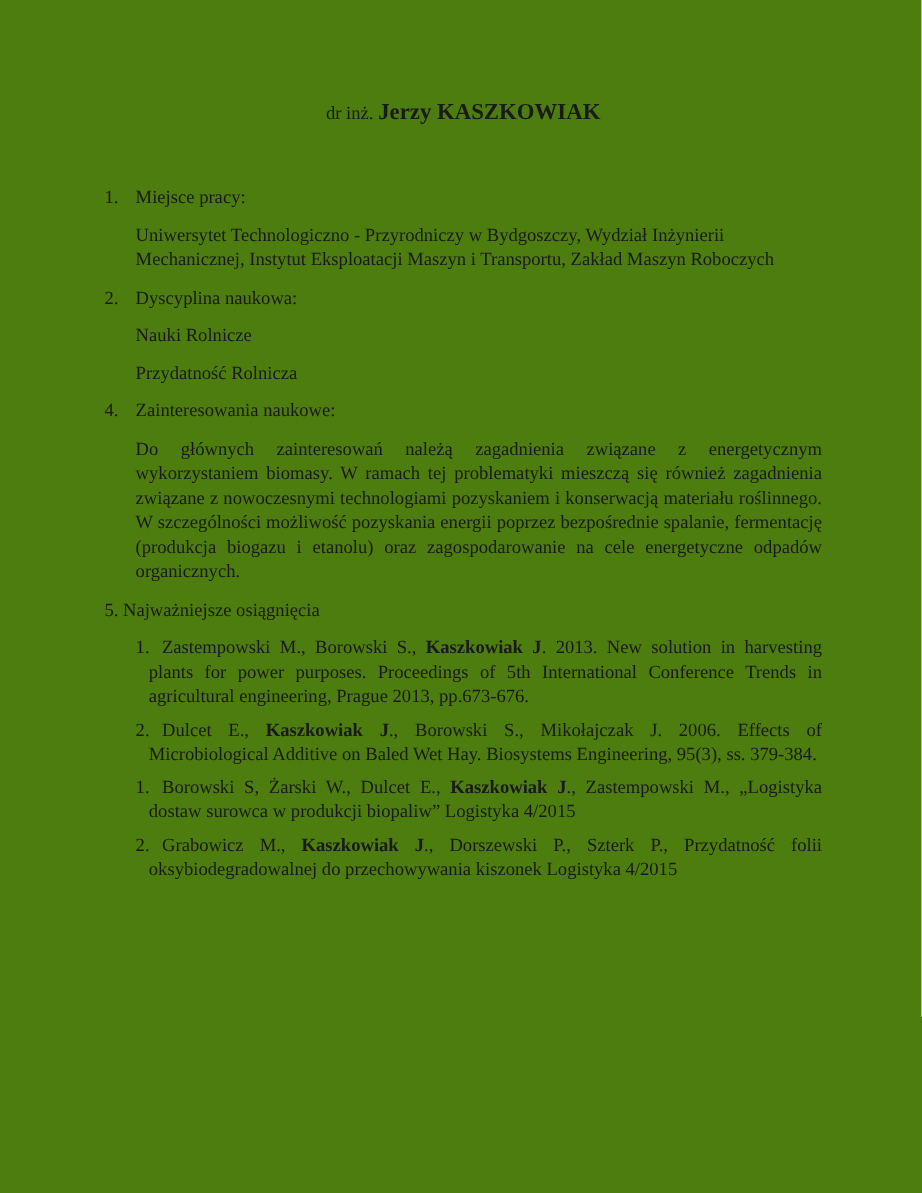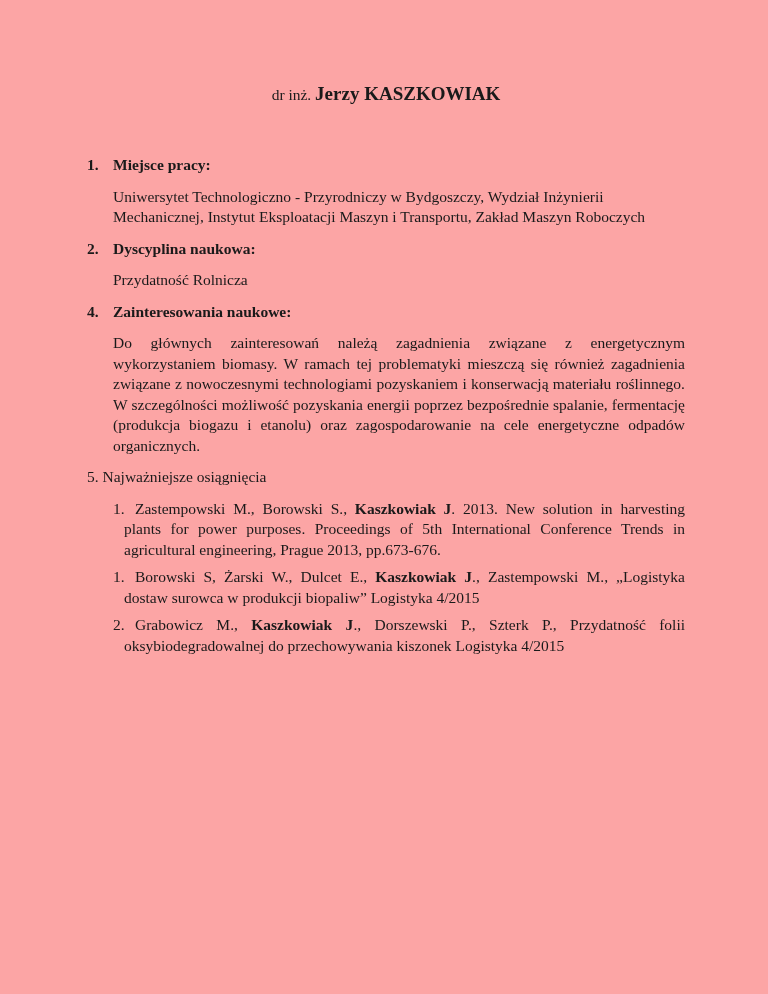--- a/index.html
+++ b/index.html
@@ -6,41 +6,41 @@
   html, body {
     margin: 0;
     padding: 0;
     background: #ffffff;
   }
   .page {
     position: relative;
     width: 768px;
     height: 994px;
     box-sizing: border-box;
-    background: #fca5a5;
+    background: #4d7c0f;
     color: #1a1a1a;
     font-family: "Liberation Serif", "DejaVu Serif", serif;
     font-size: 15.5px;
     line-height: 20.5px;
     padding: 81px 83px 0 87px;
     overflow: hidden;
   }
   p { margin: 0; }
 
   .doc-title {
     text-align: center;
     margin: 0 0 48px 0;
     white-space: nowrap;
   }
   .doc-title .prefix { font-size: 15.5px; }
   .doc-title .name   { font-size: 19px; font-weight: 700; line-height: 26px; }
 
   
   .sec {
-    font-weight: 700;
+    font-weight: 400;
     margin: 0 0 11px 0;
   }
   .sec .numbox {
     display: inline-block;
     width: 26px;
   }
 
   
   .sec-body {
     margin: 0 0 11px 26px;
@@ -91,31 +91,33 @@
 <body>
 
 <div class="page">
 
   <p class="doc-title"><span class="prefix">dr inż. </span><span class="name">Jerzy KASZKOWIAK</span></p>
 
   <p class="sec"><span class="numbox">1.</span><span>Miejsce pracy:</span></p>
   <p class="sec-body">Uniwersytet Technologiczno - Przyrodniczy w Bydgoszczy, Wydział Inżynierii Mechanicznej, Instytut Eksploatacji Maszyn i Transportu, Zakład Maszyn Roboczych</p>
 
   <p class="sec"><span class="numbox">2.</span><span>Dyscyplina naukowa:</span></p>
+  <p class="sec-body">Nauki Rolnicze</p>
 
   <p class="sec-body">Przydatność Rolnicza</p>
 
   <p class="sec"><span class="numbox">4.</span><span>Zainteresowania naukowe:</span></p>
   <p class="para">Do głównych zainteresowań należą zagadnienia związane z energetycznym wykorzystaniem biomasy. W ramach tej problematyki mieszczą się również zagadnienia związane z nowoczesnymi technologiami pozyskaniem i konserwacją materiału roślinnego. W szczególności możliwość pozyskania energii poprzez bezpośrednie spalanie, fermentację (produkcja biogazu i etanolu) oraz zagospodarowanie na cele energetyczne odpadów organicznych.</p>
 
   <p class="h5"><span>5.</span><span> Najważniejsze osiągnięcia</span></p>
 
 
   <div class="publist">
     <p class="pub"><span class="pnum">1.</span><span>Zastempowski M., Borowski S., </span><b>Kaszkowiak J</b><span>. 2013. New solution in harvesting plants for power purposes. Proceedings of 5th International Conference Trends in agricultural engineering, Prague 2013, pp.673-676.</span></p>
+    <p class="pub"><span class="pnum">2.</span><span>Dulcet E., </span><b>Kaszkowiak J</b><span>., Borowski S., Mikołajczak J. 2006. Effects of Microbiological Additive on Baled Wet Hay. Biosystems Engineering, 95(3), ss. 379-384.</span></p>
   </div>
 
 
   <div class="publist">
     <p class="pub"><span class="pnum">1.</span><span>Borowski S, Żarski W., Dulcet E., </span><b>Kaszkowiak J</b><span>., Zastempowski M., „Logistyka dostaw surowca w produkcji biopaliw” Logistyka 4/2015</span></p>
     <p class="pub"><span class="pnum">2.</span><span>Grabowicz M., </span><b>Kaszkowiak J</b><span>., Dorszewski P., Szterk P., Przydatność folii oksybiodegradowalnej do przechowywania kiszonek Logistyka 4/2015</span></p>
   </div>
 
 </div>
 

